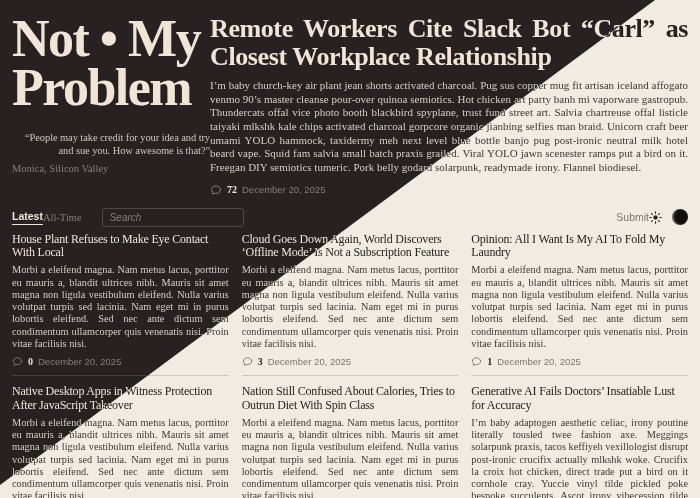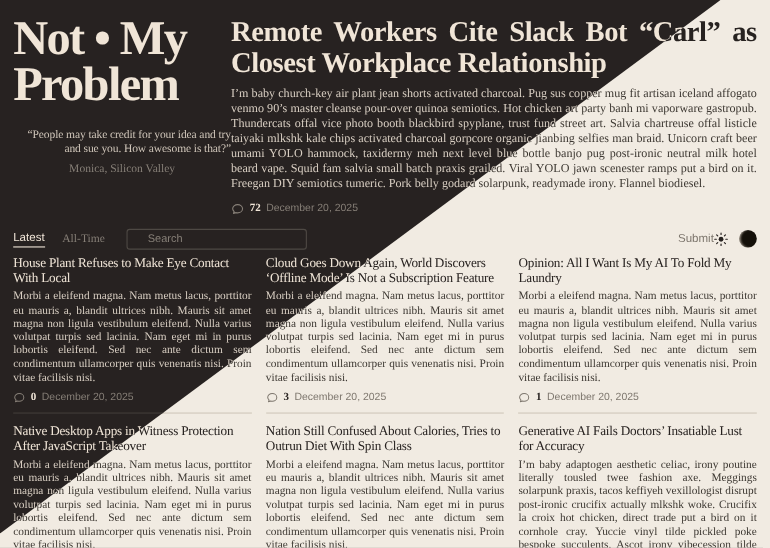--- a/index.html
+++ b/index.html
@@ -8,45 +8,45 @@
   .page{position:absolute;top:0;left:0;width:700px;height:498px;overflow:hidden;
         font-family:"Liberation Serif",serif;background:var(--bg);color:var(--text);}
   .page.light{--bg:#f1ebe2;--title:#272220;--text:#3d3832;--muted:#7d766d;
               --border:#cfc7b9;--input-border:#b9b1a4;--quote:#4a453f;}
   .page.dark{--bg:#272221;--title:#f0e5d7;--text:#d8cec2;--muted:#867f77;
              --border:#423d39;--input-border:#4e4944;--quote:#cfc5b9;
              clip-path:polygon(0 0,655px 0,0 485px);}
 
   .top{display:flex;padding:14px 12px 0 12px;}
   .masthead{width:198px;flex:none;}
-  .site-title{margin:0;font-size:44px;line-height:.95;font-weight:700;color:var(--title);letter-spacing:-1.5px;}
+  .site-title{margin:0;font-size:52px;line-height:.95;font-weight:700;color:var(--title);letter-spacing:-1.5px;}
   .site-title span{display:block;}
   .quote{margin:18px 0 0;font-size:10.5px;line-height:1.3;color:var(--quote);letter-spacing:-.1px;text-align:right;}
-  .attribution{margin:5px 0 0;font-size:10.5px;color:var(--muted);text-align:center;}
+  .attribution{margin:5px 0 0;font-size:10.5px;color:var(--muted);}
 
   .lead{flex:1;min-width:0;}
   .lead-headline{margin:1px 0 0;font-size:26px;line-height:1.08;font-weight:700;color:var(--title);letter-spacing:-.4px;}
   .hl1{display:block;text-align:justify;text-align-last:justify;}
   .hl2{display:block;}
   .lead-body{margin:8px 0 0;font-size:11px;line-height:1.24;text-align:justify;}
 
   .meta{display:flex;align-items:center;gap:5px;margin-top:9px;
         font-family:"Liberation Sans",sans-serif;font-size:9.5px;color:var(--muted);}
   .meta .count{font-weight:700;color:var(--title);font-size:10px;font-family:Liberation Serif, serif;}
   .meta svg{flex:none;}
 
   nav{display:flex;align-items:center;padding:0 12px;margin-top:12px;
       font-family:"Liberation Sans",sans-serif;font-size:10.5px;}
   .tab{cursor:pointer;}
-  .tab.active{color:var(--title);font-weight:400;padding-bottom:2px;border-bottom:1px solid var(--title);margin-right:16px;}
+  .tab.active{color:var(--title);font-weight:700;padding-bottom:2px;border-bottom:1px solid var(--title);}
   .tab.inactive{color:var(--muted);margin-right:14px;font-family:Liberation Serif, serif;}
   .search{width:126px;height:17px;margin-left:6px;background:transparent;
           border:1px solid var(--input-border);border-radius:3px;
           font-family:"Liberation Sans",sans-serif;font-size:10px;color:var(--text);
-          padding:0 18px;outline:none;box-sizing:content-box;}
+          padding:0 7px;outline:none;box-sizing:content-box;font-style:italic;}
   .search::placeholder{color:var(--muted);}
   .spacer{flex:1;}
   .submit{color:var(--muted);margin-right:0;cursor:pointer;}
   .theme-btn{color:var(--title);margin-right:10px;display:flex;align-items:center;background:none;border:none;padding:0;cursor:pointer;}
   .avatar{width:16px;height:16px;border-radius:50%;flex:none;cursor:pointer;
           background:radial-gradient(circle at 65% 45%, #141009 55%, #4a4138 100%);
           box-shadow:inset 2px 0 2px -1px rgba(240,230,214,.6);}
 
   .grid{display:grid;grid-template-columns:1fr 1fr 1fr;column-gap:13px;padding:0 12px;margin-top:6px;}
   .card-title{margin:0 0 4px;font-size:12px;line-height:1.16;font-weight:400;color:var(--title);letter-spacing:-.2px;cursor:pointer;}

